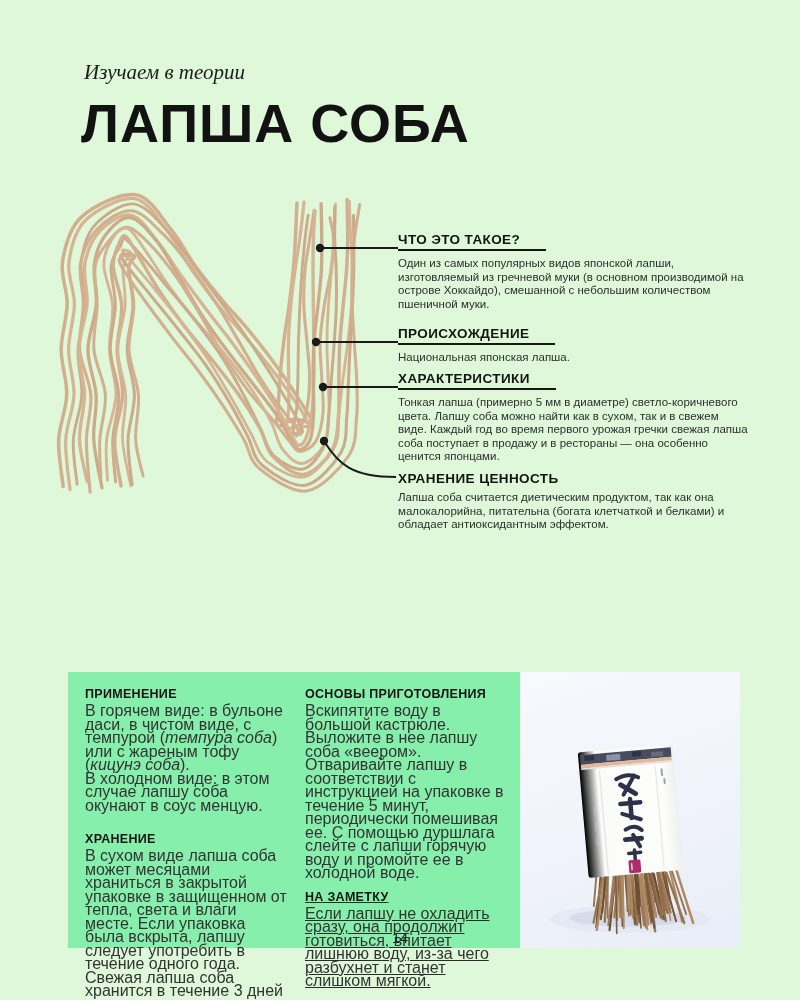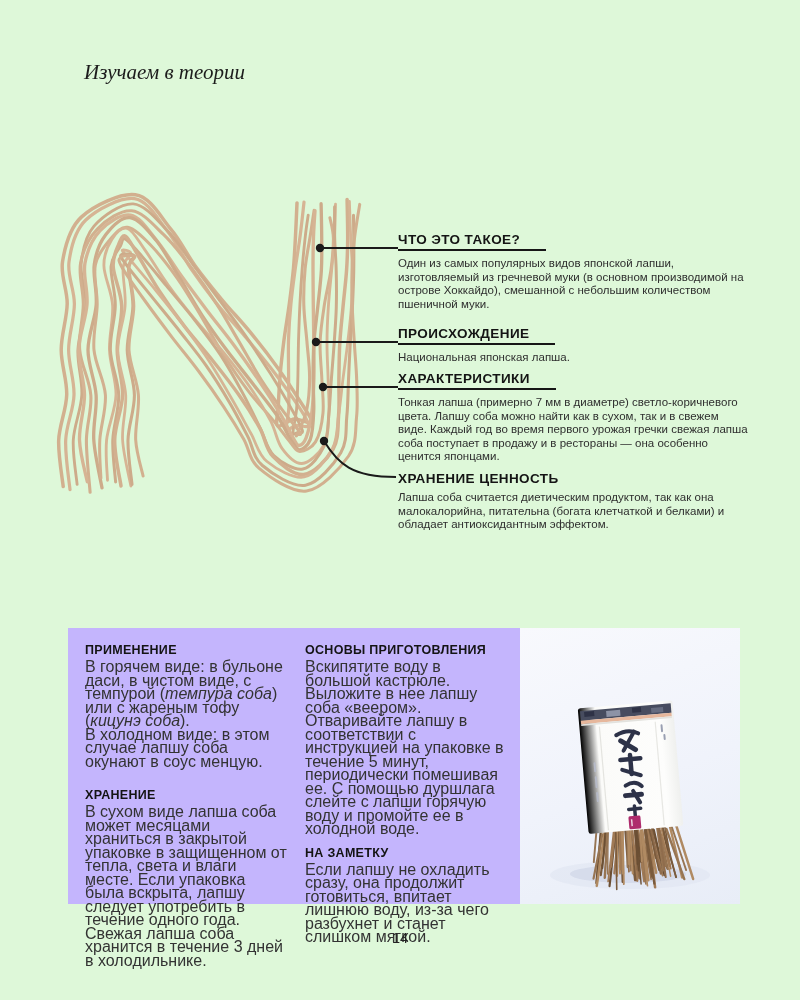--- a/index.html
+++ b/index.html
@@ -29,51 +29,52 @@
     letter-spacing:.4px;color:#141414;
     padding:0 26px 2px 0;border-bottom:2px solid #161616;
   }
   .callout.no-rule h3{border-bottom:none;padding-bottom:0;}
   .callout .body{
     margin-top:6px;font-size:11.5px;line-height:13.5px;color:#2e2e2e;
     white-space:pre-line;
   }
   .callout.no-rule .body{margin-top:4px;}
   .panel{
-    position:absolute;left:68px;top:628px;width:672px;height:276px;
-    background:#c4b5fd;
+    position:absolute;left:68px;top:672px;width:672px;height:276px;
+    background:#86efac;
   }
   .panel .cols{position:absolute;left:17px;top:15px;display:flex;}
   .col{width:203px;margin-right:17px;}
   .col.c2{width:200px;}
   .sec h4{
     margin:0 0 2px 0;font-size:12.5px;line-height:15px;
     font-weight:700;letter-spacing:.3px;color:#141414;
   }
   .sec .body{font-size:16px;line-height:13.5px;color:#333;white-space:pre-line;}
   .sec + .sec{margin-top:20px;}
-  .c2 .sec + .sec{margin-top:10px;}
+  .c2 .sec + .sec{margin-top:10px;text-decoration:underline;}
   .photo{
     position:absolute;right:0;top:0;width:220px;height:276px;
     background:linear-gradient(160deg,#f8f9fd 0%,#f0f3fb 55%,#e8edf7 100%);
     overflow:hidden;
   }
   .photo svg{display:block;filter:blur(.3px);}
   .pageno{
     position:absolute;left:0;top:930px;width:800px;
     text-align:center;font-size:14.5px;color:#232323;
   }
   em{font-style:italic;}
 </style>
 </head>
 <body>
 
 <div class="page">
 
   <div class="eyebrow">Изучаем в теории</div>
+  <div class="title">ЛАПША СОБА</div>
 
   <svg id="deco" viewBox="0 0 800 1000" xmlns="http://www.w3.org/2000/svg">
     <g id="noodles" fill="none" stroke-linecap="round">
         <path d="M63.2,486.5C62.4,478.7,58.1,455.2,58.7,440.0C59.3,424.8,66.3,410.1,66.7,395.0C67.2,379.9,61.1,364.8,61.2,349.6C61.3,334.4,66.9,318.5,67.2,303.7C67.4,289.0,60.1,275.7,62.6,261.2C65.0,246.7,69.5,228.0,81.6,216.9C93.8,205.8,120.5,192.7,135.4,194.8C150.3,196.8,160.9,217.3,170.8,229.1C180.8,240.9,186.5,253.9,195.1,265.7C203.7,277.6,213.0,288.9,222.2,300.0C231.4,311.1,241.1,321.0,250.4,332.4C259.7,343.8,269.7,356.7,278.0,368.2C286.3,379.7,294.6,392.4,300.2,401.4C305.8,410.4,312.7,419.4,311.7,422.4C310.8,425.3,300.2,418.4,294.5,419.0C288.8,419.5,280.4,428.0,277.7,425.9C275.0,423.8,277.9,414.8,278.3,406.4C278.7,397.9,279.2,386.2,280.1,375.2C281.1,364.1,282.5,351.7,284.0,339.9C285.6,328.0,287.7,316.0,289.3,304.1C290.9,292.1,292.4,279.5,293.5,268.1C294.5,256.7,294.9,246.6,295.5,235.8C296.1,224.9,296.7,208.4,297.0,202.9" stroke="#d2b08f" stroke-width="3.48"></path>
         <path d="M70.0,489.6C69.2,481.4,65.0,455.8,65.7,440.0C66.4,424.2,73.6,410.1,74.0,395.0C74.5,379.9,68.6,364.9,68.6,349.7C68.7,334.5,74.3,318.6,74.4,304.0C74.4,289.4,67.1,275.9,69.0,261.9C70.9,247.9,74.9,230.5,85.8,220.0C96.7,209.5,120.8,196.8,134.5,198.7C148.1,200.6,158.3,219.9,167.7,231.5C177.1,243.2,182.7,256.6,190.9,268.7C199.1,280.7,208.0,292.6,217.0,303.9C226.0,315.2,235.6,325.2,245.0,336.4C254.4,347.7,264.8,360.2,273.5,371.4C282.1,382.6,290.9,394.7,296.7,403.7C302.6,412.6,308.7,421.5,308.5,425.2C308.3,428.8,299.2,424.6,295.6,425.4C291.9,426.1,287.5,432.5,286.4,429.6C285.3,426.6,288.4,416.9,288.8,407.9C289.1,398.9,288.6,387.1,288.6,375.8C288.6,364.5,288.2,352.1,288.5,340.1C288.9,328.2,289.7,316.2,290.9,304.2C292.0,292.2,293.8,279.5,295.3,268.2C296.9,256.8,298.7,247.1,300.1,236.1C301.6,225.1,303.4,207.9,304.0,202.2" stroke="#d6b494" stroke-width="3.25"></path>
         <path d="M77.1,484.3C76.5,477.0,72.5,454.9,73.3,440.0C74.1,425.1,81.1,410.0,81.8,395.0C82.6,380.0,77.2,364.9,77.9,349.8C78.5,334.7,85.2,318.8,85.8,304.4C86.3,289.9,79.8,276.2,81.2,263.1C82.6,250.1,85.4,236.0,94.0,226.1C102.7,216.3,120.9,203.1,133.2,203.9C145.6,204.8,157.8,220.9,168.0,231.3C178.2,241.7,185.6,254.6,194.3,266.3C203.1,277.9,211.8,289.8,220.4,301.4C228.9,313.0,237.3,323.9,245.6,335.9C254.0,348.0,262.8,361.7,270.4,373.6C277.9,385.6,285.4,398.1,290.8,407.6C296.1,417.1,301.4,426.3,302.4,430.5C303.4,434.7,298.4,432.5,296.8,432.8C295.2,433.1,293.1,436.3,293.0,432.4C293.0,428.4,295.8,418.4,296.6,409.0C297.4,399.7,297.6,387.8,297.9,376.4C298.2,365.0,298.2,352.7,298.5,340.7C298.9,328.7,299.3,316.7,299.9,304.7C300.5,292.6,301.3,280.0,302.2,268.6C303.1,257.2,304.3,245.3,305.3,236.4C306.2,227.5,307.7,218.7,308.2,215.1" stroke="#cdab8a" stroke-width="2.87"></path>
         <path d="M90.1,492.3C89.5,483.6,86.3,456.2,86.4,440.0C86.6,423.8,92.0,410.0,90.8,395.0C89.7,380.0,80.9,364.9,79.7,349.8C78.4,334.7,83.2,318.8,83.3,304.3C83.5,289.8,78.3,275.7,80.6,263.1C83.0,250.5,89.1,237.5,97.6,228.8C106.1,220.1,120.6,209.8,131.6,210.8C142.6,211.7,153.7,225.1,163.7,234.7C173.7,244.2,182.9,256.6,191.7,268.1C200.5,279.7,208.9,291.9,216.7,304.1C224.6,316.2,231.2,328.5,238.7,341.1C246.1,353.8,253.9,368.1,261.4,380.0C268.9,391.8,277.4,403.4,283.9,412.2C290.3,420.9,297.9,428.9,300.1,432.6C302.3,436.2,297.4,433.7,297.0,434.0C296.5,434.2,295.7,438.1,297.3,434.2C298.9,430.3,304.5,420.0,306.6,410.5C308.6,401.0,309.6,388.8,309.6,377.3C309.7,365.7,307.8,353.2,306.9,341.2C305.9,329.1,304.1,316.9,303.8,304.9C303.5,292.8,304.0,280.1,305.1,268.8C306.2,257.4,308.6,246.5,310.1,236.8C311.6,227.0,313.5,214.8,314.1,210.4" stroke="#d2b08f" stroke-width="3.10"></path>
         <path d="M87.3,481.8C86.0,474.9,80.0,454.5,79.5,440.0C79.0,425.5,84.6,410.0,84.5,395.0C84.4,380.0,78.3,364.9,78.7,349.8C79.1,334.7,86.0,318.8,87.0,304.4C88.1,290.1,82.8,275.8,84.9,263.5C87.1,251.2,92.5,238.7,100.1,230.6C107.7,222.6,121.2,213.5,130.6,215.1C140.0,216.7,148.1,230.2,156.5,240.3C164.9,250.4,172.6,263.8,181.1,275.6C189.6,287.4,198.7,299.5,207.4,311.0C216.2,322.6,225.0,333.1,233.6,344.8C242.3,356.6,251.6,369.8,259.4,381.3C267.3,392.9,274.9,404.8,280.6,414.3C286.3,423.8,290.3,433.2,293.4,438.4C296.4,443.6,296.8,445.6,298.9,445.5C301.0,445.4,303.9,443.6,306.1,437.9C308.3,432.2,310.7,421.3,312.0,411.3C313.2,401.2,313.6,389.2,313.9,377.6C314.2,365.9,313.9,353.6,313.8,341.5C313.7,329.5,313.4,317.5,313.3,305.4C313.2,293.4,313.0,280.6,313.0,269.2C313.0,257.8,313.1,246.7,313.5,237.0C313.8,227.3,314.7,215.1,315.0,210.8" stroke="#d6b494" stroke-width="3.36"></path>
         <path d="M102.0,487.9C100.6,480.0,94.8,455.5,93.8,440.0C92.8,424.5,97.1,410.0,96.1,395.0C95.1,380.0,87.9,365.0,88.0,349.9C88.0,334.9,95.2,319.0,96.2,304.8C97.3,290.5,92.7,276.2,94.3,264.5C95.9,252.8,99.7,242.6,105.7,234.8C111.6,227.0,121.5,216.7,130.0,217.6C138.4,218.6,148.1,230.6,156.3,240.5C164.4,250.4,171.4,264.6,179.1,277.0C186.7,289.5,194.0,302.9,201.9,315.1C209.8,327.3,217.9,338.4,226.6,350.1C235.3,361.7,245.5,374.1,254.0,385.2C262.5,396.2,271.4,407.1,277.6,416.3C283.8,425.5,287.5,434.8,291.2,440.4C294.8,445.9,296.5,449.9,299.6,449.8C302.8,449.7,307.8,446.0,310.2,439.7C312.6,433.3,313.3,421.9,313.7,411.5C314.2,401.2,313.0,389.2,313.1,377.5C313.1,365.8,313.2,353.5,314.0,341.6C314.8,329.6,316.7,317.6,317.9,305.7C319.2,293.7,320.8,281.1,321.4,269.7C322.0,258.4,321.8,248.6,321.7,237.6C321.7,226.6,321.2,209.3,321.1,203.7" stroke="#cdab8a" stroke-width="3.32"></path>
         <path d="M100.9,478.1C100.7,471.8,99.0,453.9,99.8,440.0C100.5,426.1,106.3,410.0,105.4,395.0C104.4,380.0,95.4,365.0,94.0,350.0C92.6,334.9,96.9,319.0,97.2,304.8C97.4,290.6,93.1,275.7,95.4,264.6C97.7,253.6,105.4,244.8,110.8,238.6C116.2,232.4,121.1,226.2,127.7,227.3C134.3,228.4,142.3,236.5,150.6,245.0C158.9,253.5,168.9,266.5,177.3,278.3C185.7,290.1,193.3,303.4,200.9,315.9C208.4,328.4,214.7,340.8,222.4,353.2C230.2,365.5,239.0,378.8,247.4,389.8C255.7,400.9,265.6,411.0,272.6,419.6C279.7,428.2,285.2,436.3,289.7,441.6C294.3,446.9,295.6,451.3,299.9,451.4C304.2,451.4,311.6,448.3,315.5,441.9C319.4,435.5,322.0,423.5,323.0,412.9C324.0,402.2,322.2,390.0,321.8,378.1C321.3,366.3,319.7,353.9,320.1,341.9C320.5,329.9,322.4,317.9,324.2,306.0C325.9,294.1,329.3,281.6,330.9,270.3C332.4,259.0,333.5,247.1,333.4,238.4C333.2,229.6,330.5,221.1,329.9,217.7" stroke="#d2b08f" stroke-width="3.02"></path>
@@ -99,21 +100,21 @@
   <div class="callout" style="top:324px">
     <h3>ПРОИСХОЖДЕНИЕ</h3>
     <div class="body">Национальная японская лапша.</div>
   </div>
   <div class="callout" style="top:230px">
     <h3>ЧТО ЭТО ТАКОЕ?</h3>
     <div class="body">Один из самых популярных видов японской лапши, изготовляемый из гречневой муки (в основном производимой на острове Хоккайдо), смешанной с небольшим количеством пшеничной муки.</div>
   </div>
   <div class="callout" style="top:369px">
     <h3>ХАРАКТЕРИСТИКИ</h3>
-    <div class="body">Тонкая лапша (примерно 7 мм в диаметре) светло-коричневого цвета. Лапшу соба можно найти как в сухом, так и в свежем виде. Каждый год во время первого урожая гречки свежая лапша соба поступает в продажу и в рестораны — она особенно ценится японцами.</div>
+    <div class="body">Тонкая лапша (примерно 5 мм в диаметре) светло-коричневого цвета. Лапшу соба можно найти как в сухом, так и в свежем виде. Каждый год во время первого урожая гречки свежая лапша соба поступает в продажу и в рестораны — она особенно ценится японцами.</div>
   </div>
   <div class="callout no-rule" style="top:469px">
     <h3>ХРАНЕНИЕ ЦЕННОСТЬ</h3>
     <div class="body">Лапша соба считается диетическим продуктом, так как она малокалорийна, питательна (богата клетчаткой и белками) и обладает антиоксидантным эффектом.</div>
   </div>
 
   <div class="panel">
     <div class="cols">
       <div class="col">
         <div class="sec">

